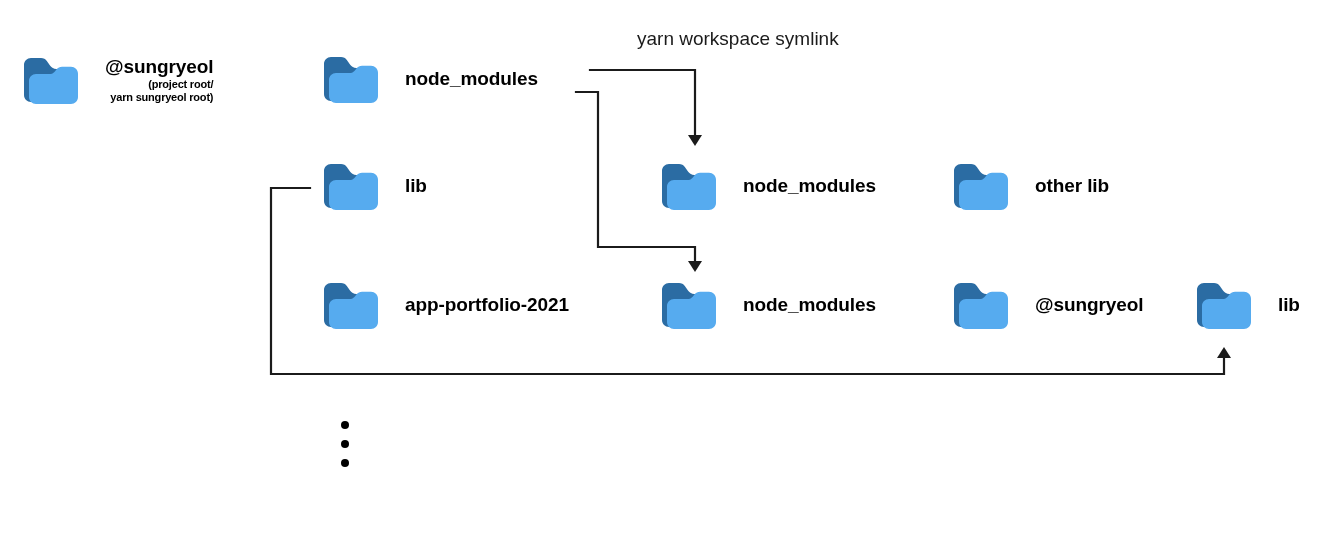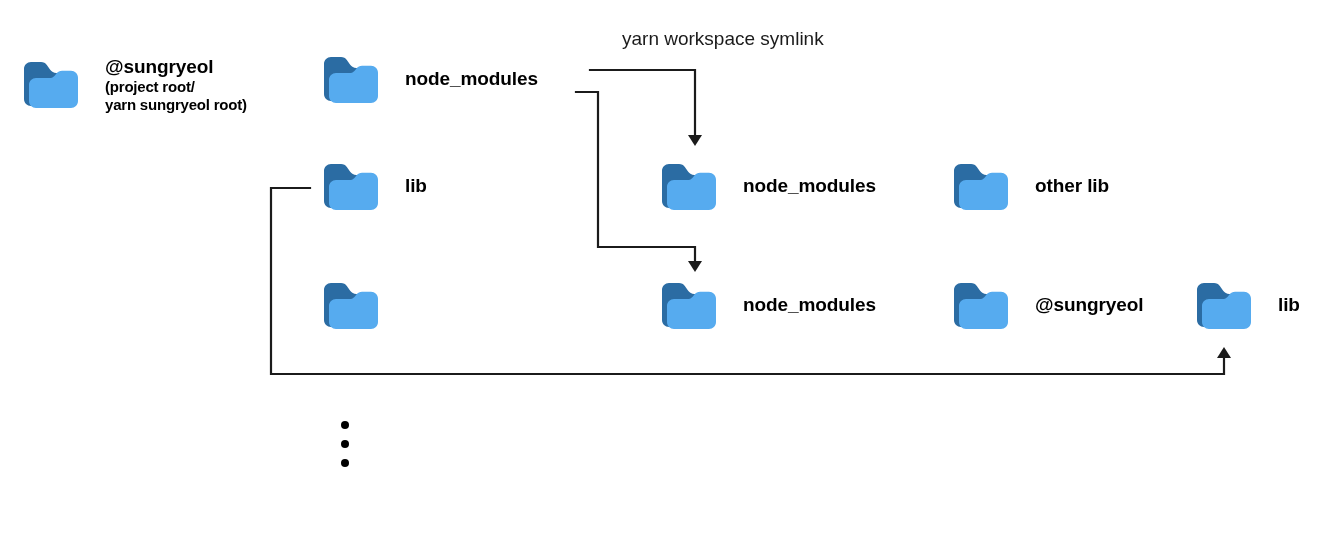--- a/index.html
+++ b/index.html
@@ -40,23 +40,24 @@
   }
   .node-label {
     font-size: 19px;
     font-weight: bold;
     color: #000000;
     line-height: 1.18;
     letter-spacing: -0.1px;
   }
   .node-label .sub {
     display: block;
-    font-size: 15px;
+    font-size: 11px;
     font-weight: bold;
     letter-spacing: -0.2px;
+    text-align: right;
   }
   
   .annotation {
     position: absolute;
     font-size: 19px;
     font-weight: normal;
     color: #1b1b1b;
     white-space: nowrap;
   }
   
@@ -95,21 +96,21 @@
     <polygon id="a0" points="688,135 702,135 695,146" fill="#1b1b1b"></polygon>
 
     <path class="connector" id="c1" fill="none" stroke="#1b1b1b" stroke-width="2.2" stroke-linecap="square" d="M 576 92 L 598 92 L 598 247 L 695 247 L 695 262"></path>
     <polygon id="a1" points="688,261 702,261 695,272" fill="#1b1b1b"></polygon>
 
     <path class="connector" id="c2" fill="none" stroke="#1b1b1b" stroke-width="2.2" stroke-linecap="square" d="M 310 188 L 271 188 L 271 374 L 1224 374 L 1224 357"></path>
     <polygon id="a2" points="1217,358 1231,358 1224,347" fill="#1b1b1b"></polygon>
   </svg>
 
   <div id="annotation-list">
-      <div class="annotation" style="left: 622px; top: 28px;">yarn workspace symlink</div>
+      <div class="annotation" style="left: 637px; top: 28px;">yarn workspace symlink</div>
     </div>
 
   <div id="node-list">
       <div class="node" style="left: 20px; top: 56px;">
         <svg class="folder-icon" width="58" height="47" viewBox="0 0 58 47">
           <path d="M4 8 C4 4.2 7.2 1 11 1 L21 1 C23.4 1 25.6 2.2 27 4.2 L30.2 8.8 C31.6 10.8 33.8 12 36.2 12 L47 12 C50.8 12 54 15.2 54 19 L54 38 C54 41.8 50.8 45 47 45 L11 45 C7.2 45 4 41.8 4 38 Z" fill="#2B6CA3"></path>
           <path d="M9 24 C9 20.2 12.2 17 16 17 L29.5 17 C31.6 17 33.6 16 34.9 14.4 L36.6 12.3 C37.9 10.7 39.9 9.7 42 9.7 L51 9.7 C54.8 9.7 58 12.9 58 16.7 L58 40 C58 43.8 54.8 47 51 47 L16 47 C12.2 47 9 43.8 9 40 Z" fill="#56ABEF"></path>
         </svg>
         <div class="node-label" style="margin-left: 27px;">@sungryeol<span class="sub">(project root/</span><span class="sub">yarn sungryeol root)</span></div>
       </div>
@@ -139,20 +140,21 @@
           <path d="M4 8 C4 4.2 7.2 1 11 1 L21 1 C23.4 1 25.6 2.2 27 4.2 L30.2 8.8 C31.6 10.8 33.8 12 36.2 12 L47 12 C50.8 12 54 15.2 54 19 L54 38 C54 41.8 50.8 45 47 45 L11 45 C7.2 45 4 41.8 4 38 Z" fill="#2B6CA3"></path>
           <path d="M9 24 C9 20.2 12.2 17 16 17 L29.5 17 C31.6 17 33.6 16 34.9 14.4 L36.6 12.3 C37.9 10.7 39.9 9.7 42 9.7 L51 9.7 C54.8 9.7 58 12.9 58 16.7 L58 40 C58 43.8 54.8 47 51 47 L16 47 C12.2 47 9 43.8 9 40 Z" fill="#56ABEF"></path>
         </svg>
         <div class="node-label" style="margin-left: 27px;">other lib</div>
       </div>
       <div class="node" style="left: 320px; top: 282px;">
         <svg class="folder-icon" width="58" height="47" viewBox="0 0 58 47">
           <path d="M4 8 C4 4.2 7.2 1 11 1 L21 1 C23.4 1 25.6 2.2 27 4.2 L30.2 8.8 C31.6 10.8 33.8 12 36.2 12 L47 12 C50.8 12 54 15.2 54 19 L54 38 C54 41.8 50.8 45 47 45 L11 45 C7.2 45 4 41.8 4 38 Z" fill="#2B6CA3"></path>
           <path d="M9 24 C9 20.2 12.2 17 16 17 L29.5 17 C31.6 17 33.6 16 34.9 14.4 L36.6 12.3 C37.9 10.7 39.9 9.7 42 9.7 L51 9.7 C54.8 9.7 58 12.9 58 16.7 L58 40 C58 43.8 54.8 47 51 47 L16 47 C12.2 47 9 43.8 9 40 Z" fill="#56ABEF"></path>
         </svg>
+        <div class="node-label" style="margin-left: 27px;">app-portfolio-2021</div>
       </div>
       <div class="node" style="left: 658px; top: 282px;">
         <svg class="folder-icon" width="58" height="47" viewBox="0 0 58 47">
           <path d="M4 8 C4 4.2 7.2 1 11 1 L21 1 C23.4 1 25.6 2.2 27 4.2 L30.2 8.8 C31.6 10.8 33.8 12 36.2 12 L47 12 C50.8 12 54 15.2 54 19 L54 38 C54 41.8 50.8 45 47 45 L11 45 C7.2 45 4 41.8 4 38 Z" fill="#2B6CA3"></path>
           <path d="M9 24 C9 20.2 12.2 17 16 17 L29.5 17 C31.6 17 33.6 16 34.9 14.4 L36.6 12.3 C37.9 10.7 39.9 9.7 42 9.7 L51 9.7 C54.8 9.7 58 12.9 58 16.7 L58 40 C58 43.8 54.8 47 51 47 L16 47 C12.2 47 9 43.8 9 40 Z" fill="#56ABEF"></path>
         </svg>
         <div class="node-label" style="margin-left: 27px;">node_modules</div>
       </div>
       <div class="node" style="left: 950px; top: 282px;">
         <svg class="folder-icon" width="58" height="47" viewBox="0 0 58 47">

